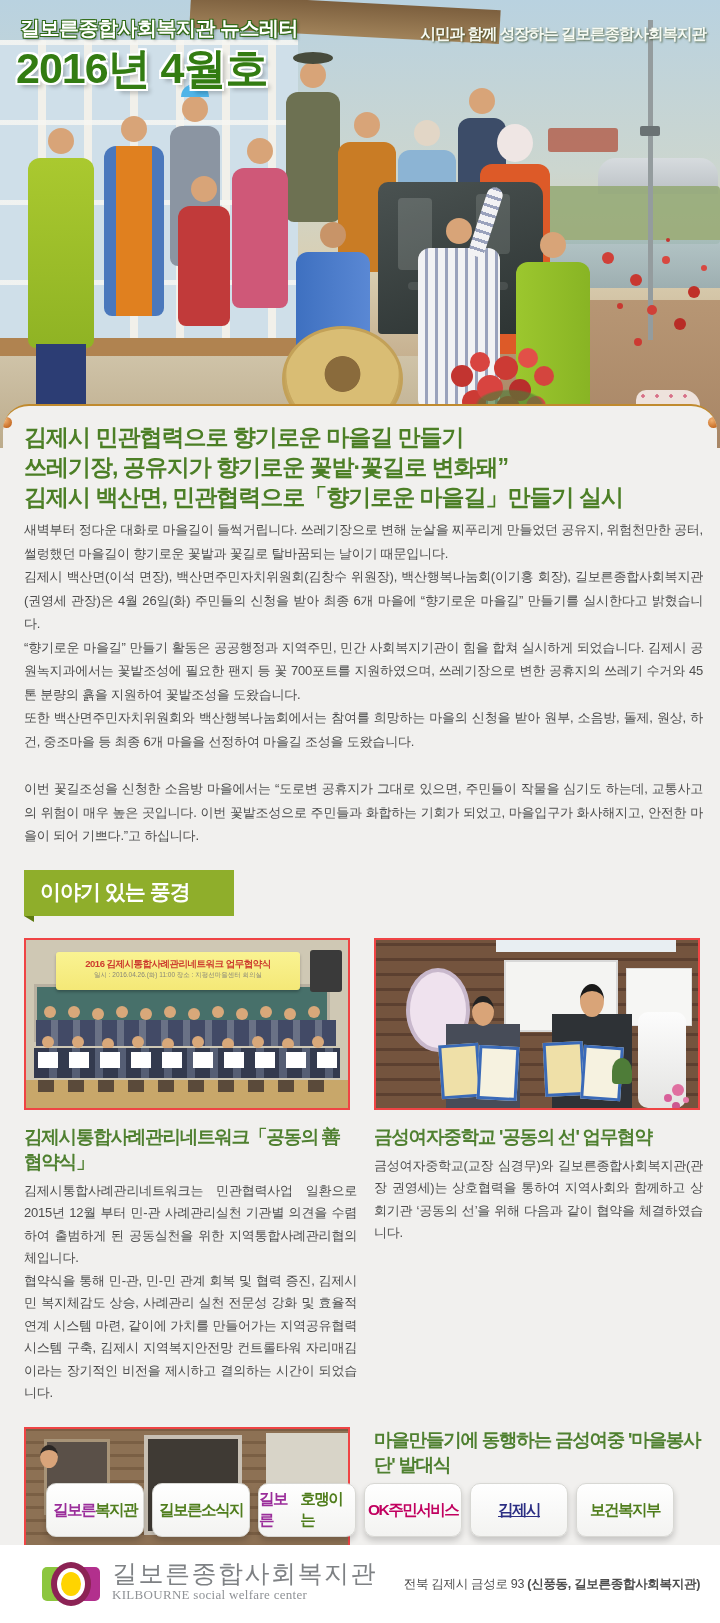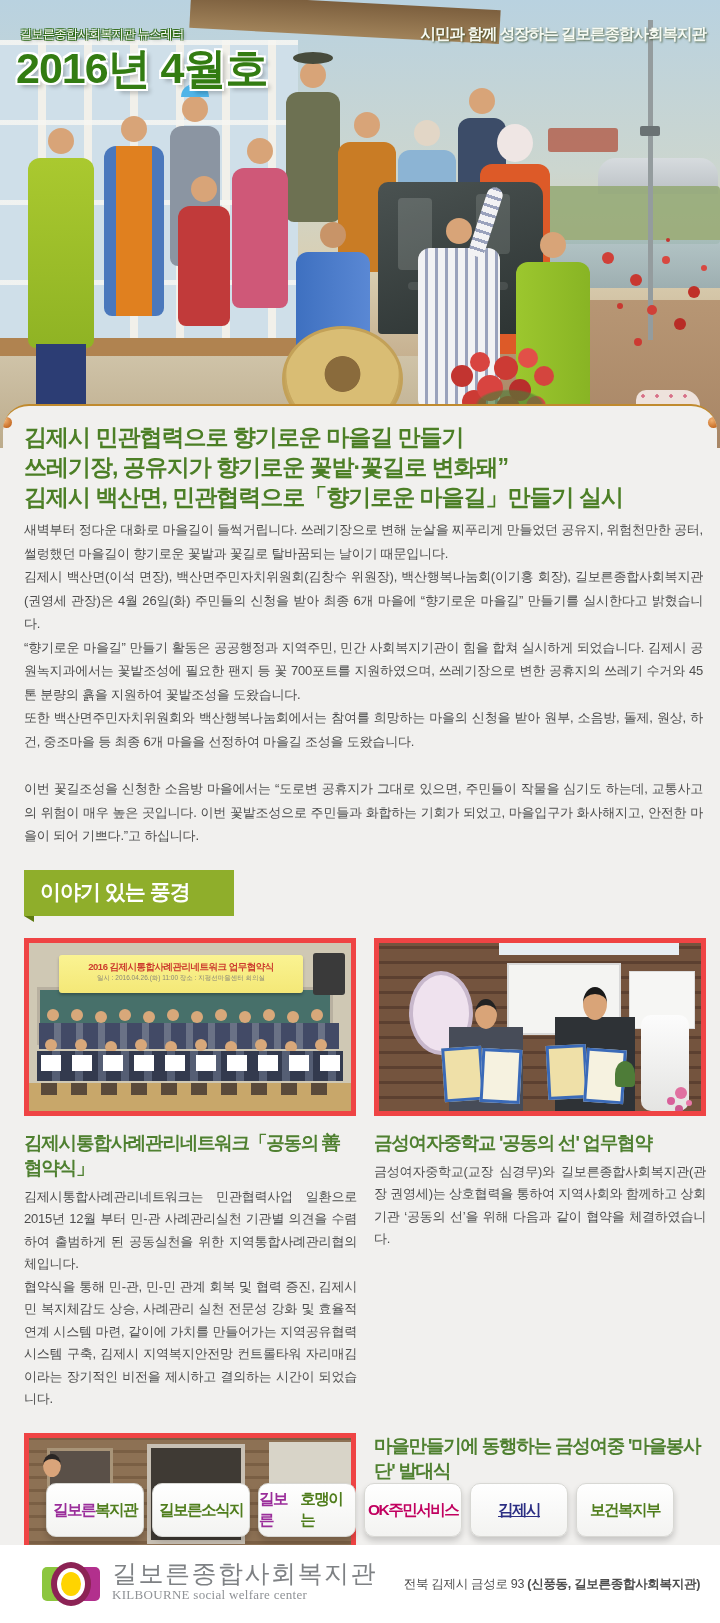--- a/index.html
+++ b/index.html
@@ -7,21 +7,21 @@
         font-family:"Liberation Sans","DejaVu Sans",sans-serif;
         display:flex;flex-direction:column;overflow:hidden;position:relative;}
   .a{position:absolute;}
   
   .hero{position:relative;height:448px;flex:none;overflow:hidden;
         background:linear-gradient(180deg,#b9d2e0 0%,#ccd6cf 38%,#dacfb2 60%,#c4ad8c 82%,#b7a183 100%);}
   .prs{position:absolute;border-radius:12px 12px 8px 8px;}
   .hd{position:absolute;width:26px;height:26px;border-radius:50%;background:#d8a478;left:50%;transform:translateX(-50%);top:-30px;}
   .cap{position:absolute;width:28px;height:13px;border-radius:13px 13px 0 0;background:#4fb4e8;left:50%;transform:translateX(-50%);top:-42px;}
   .hat{position:absolute;width:40px;height:12px;border-radius:50%;background:#474b3c;left:50%;transform:translateX(-50%);top:-40px;}
-  .nl-label{position:absolute;left:20px;top:26px;font-size:12px;font-weight:normal;color:#fff;letter-spacing:-0.5px;
+  .nl-label{position:absolute;left:20px;top:15px;font-size:20px;font-weight:bold;color:#fff;letter-spacing:-0.5px;
      text-shadow:-1px -1px 0 #2e6a14,1px -1px 0 #2e6a14,-1px 1px 0 #2e6a14,1px 1px 0 #2e6a14,2px 2px 3px rgba(0,0,0,.35);}
   .issue{position:absolute;left:16px;top:40px;font-size:43px;font-weight:bold;color:#337c12;letter-spacing:-1px;
      text-shadow:-2px -2px 0 #fff,2px -2px 0 #fff,-2px 2px 0 #fff,2px 2px 0 #fff,4px 4px 4px rgba(0,0,0,.25);}
   .slogan{position:absolute;right:14px;top:24px;font-size:15.5px;font-weight:bold;color:#f6faf2;letter-spacing:-1px;
      text-shadow:1px 1px 2px rgba(40,60,20,.75);}
   
   .card{flex:1;position:relative;margin:-44px 3px 0;background:#f1f0ee;
         border-top:2px solid #c08a2e;border-radius:26px 26px 0 0;overflow:hidden;}
   .orn{position:absolute;width:11px;height:11px;border-radius:50%;top:11px;
        background:radial-gradient(circle at 35% 30%,#f2b070,#c86f28 70%,#a85518);}
@@ -34,21 +34,21 @@
   .article-body p:last-child{margin-top:24px;}
   .label{display:inline-block;position:relative;margin-top:22px;background:#8fae2b;color:#fff;
          font-size:21px;font-weight:bold;letter-spacing:-1px;padding:8px 44px 10px 16px;}
   .label:before{content:"";position:absolute;left:-4px;bottom:-7px;width:52px;height:10px;
          background:rgba(60,70,20,.35);transform:skewX(45deg);filter:blur(3px);z-index:-1;}
   .label:after{content:"";position:absolute;left:0;bottom:-6px;border-style:solid;border-width:6px 0 0 10px;
          border-color:#5e7a10 transparent transparent transparent;}
   .row{display:flex;gap:17px;margin-top:22px;}
   .col{width:333px;flex:none;}
   .colflex{flex:1;}
-  .photo{width:330px;height:176px;border:5px solid #ef4444;background:#7f1d1d;box-sizing:content-box;
+  .photo{width:330px;height:176px;border:2px solid #ef4444;background:#7f1d1d;box-sizing:content-box;
          width:322px;height:168px;padding:0;position:relative;overflow:hidden;flex:none;}
   .photo{width:322px;height:168px;}
   .story-title{font-size:18.5px;font-weight:bold;color:#4f8030;letter-spacing:-1.2px;margin:14px 0 6px;}
   .story-body .bt{line-height:22.5px;}
   
   .navrow{position:absolute;left:0;right:0;bottom:8px;display:flex;justify-content:center;gap:8px;}
   .navbtn{width:96px;height:52px;background:linear-gradient(#ffffff,#f3f3f1);border:1px solid #d8d8d4;
           border-radius:10px;box-shadow:0 4px 6px rgba(0,0,0,.18);display:flex;align-items:center;
           justify-content:center;font-weight:bold;font-size:15.5px;letter-spacing:-1.5px;cursor:pointer;}
   

